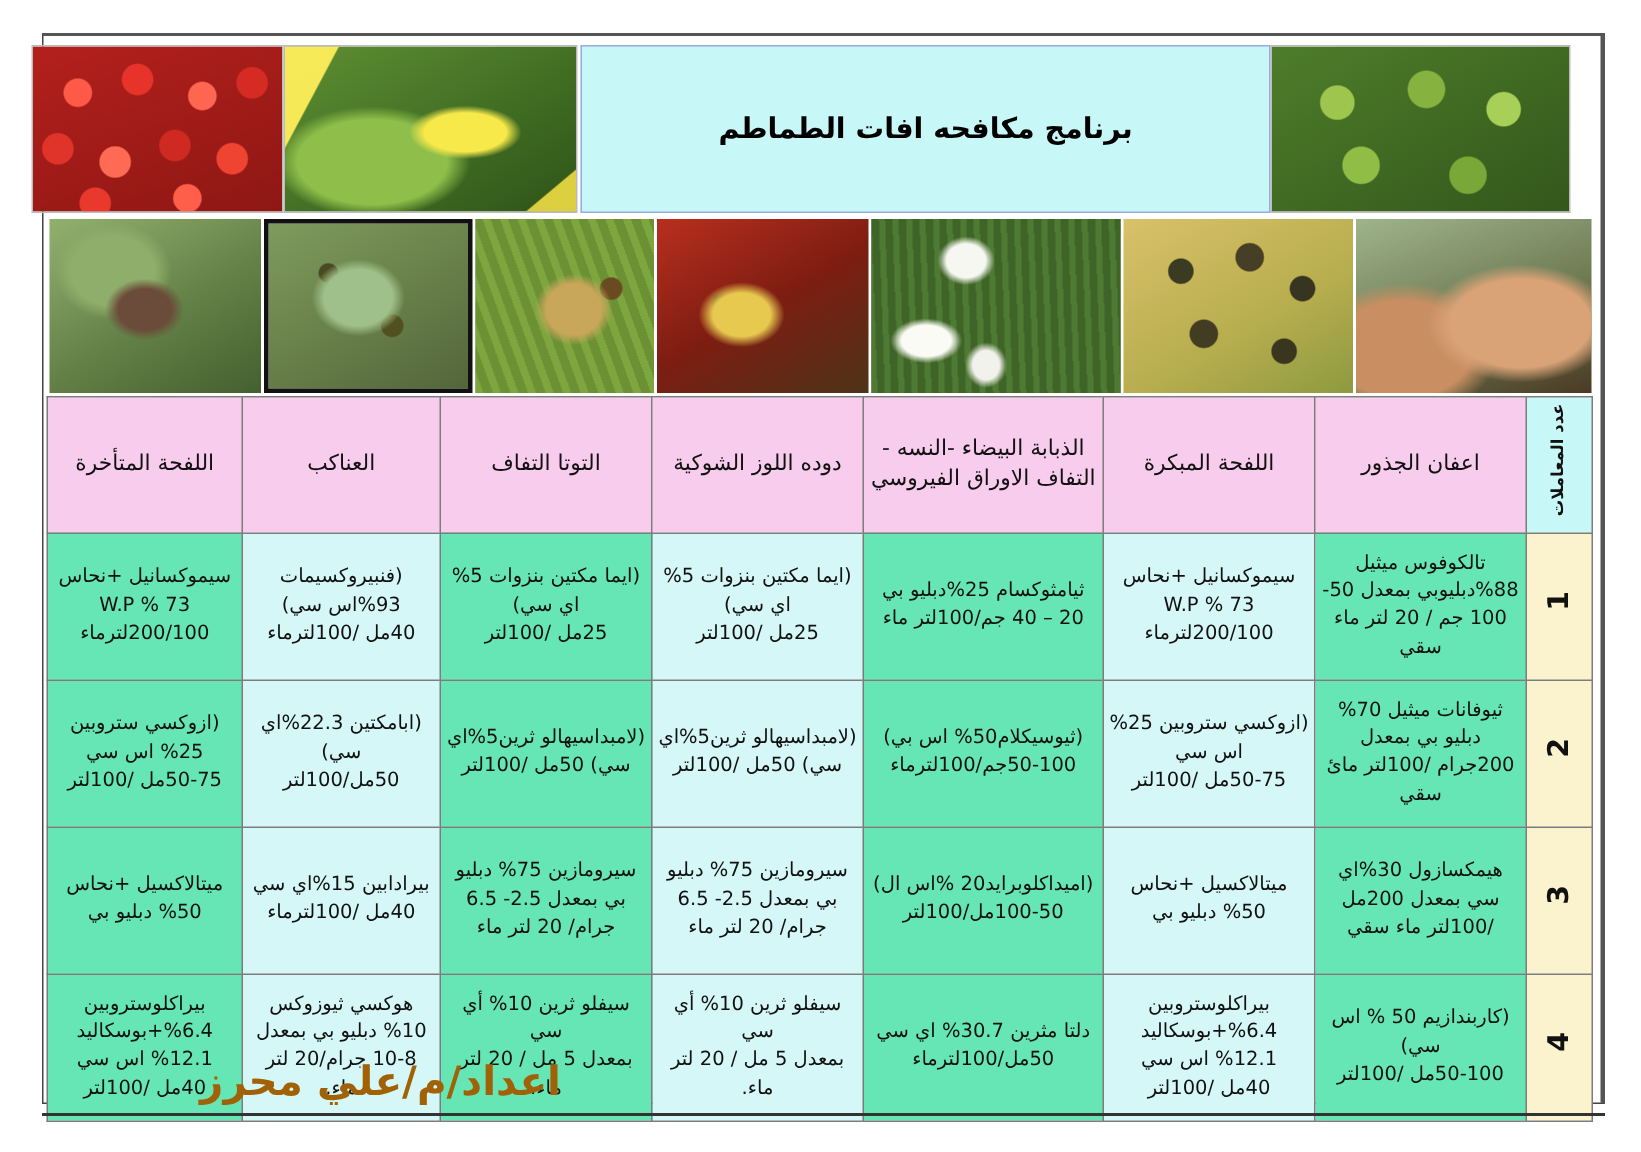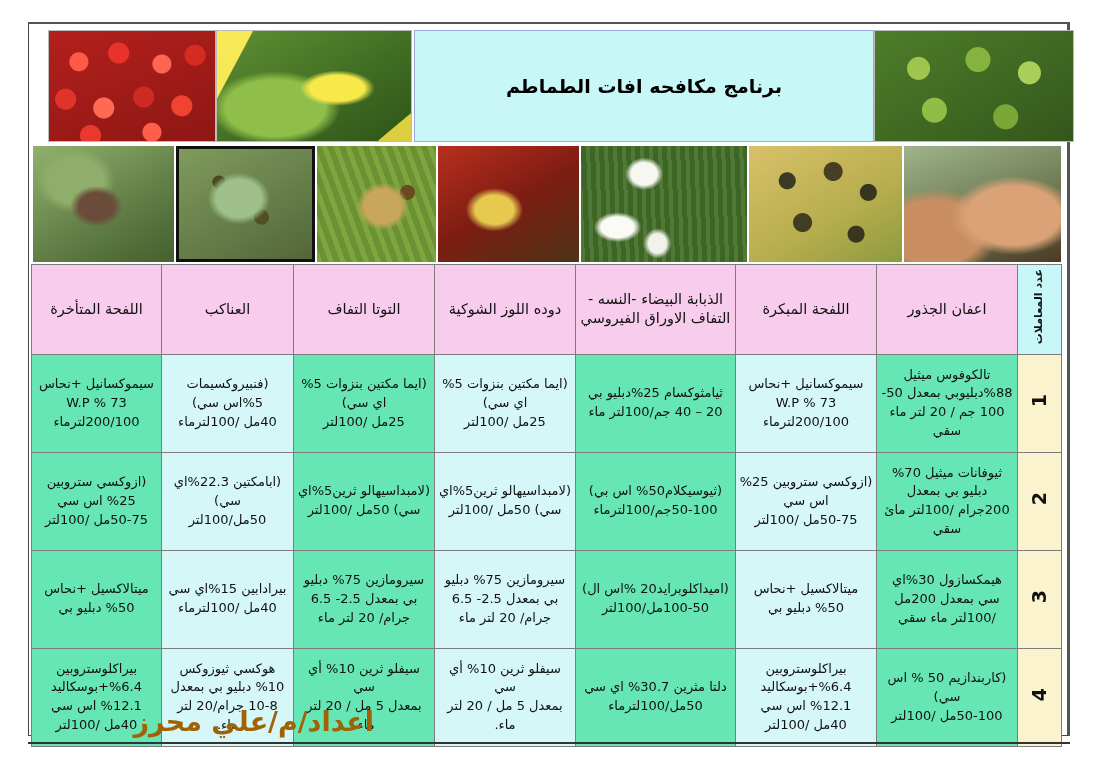--- a/index.html
+++ b/index.html
@@ -14,21 +14,21 @@
   }
   
   .outer-frame{
     position:absolute;left:28px;top:22px;width:1042px;height:714px;
     border:1px solid #444;border-right:3px solid #555;border-top:2px solid #555;
     box-sizing:border-box;pointer-events:none;
   }
 
   
   .banner{
-    position:absolute;left:46px;top:30px;width:1030px;height:112px;
+    position:absolute;left:19px;top:30px;width:1030px;height:112px;
     display:flex;flex-direction:row-reverse;align-items:stretch;
   }
   .banner-photo{position:relative;overflow:hidden;border:1px solid #bbb;box-sizing:border-box;}
   .bp-tomatoes-right{width:168px;margin-left:2px;}
   .bp-title{
     flex:1;background:#C8F7F7;border:1px solid #9ad;display:flex;align-items:center;justify-content:center;
     box-sizing:border-box;
   }
   .title-text{
     font-size:19px;font-weight:bold;color:#000;letter-spacing:0.4px;
@@ -231,21 +231,21 @@
             </td>
           <td class="c-cyan">
               <span class="cell-txt">(ايما مكتين بنزوات 5% اي سي)
 25مل /100لتر</span>
             </td>
           <td class="c-green">
               <span class="cell-txt">(ايما مكتين بنزوات 5% اي سي)
 25مل /100لتر</span>
             </td>
           <td class="c-cyan">
-              <span class="cell-txt">(فنبيروكسيمات 5%اس سي)
+              <span class="cell-txt">(فنبيروكسيمات 93%اس سي)
 40مل /100لترماء</span>
             </td>
           <td class="c-green">
               <span class="cell-txt">سيموكسانيل +نحاس 73 % W.P
 200/100لترماء</span>
             </td>
         </tr>
         <tr>
           <td class="num-cell">
             <span class="num-rot">2</span>

